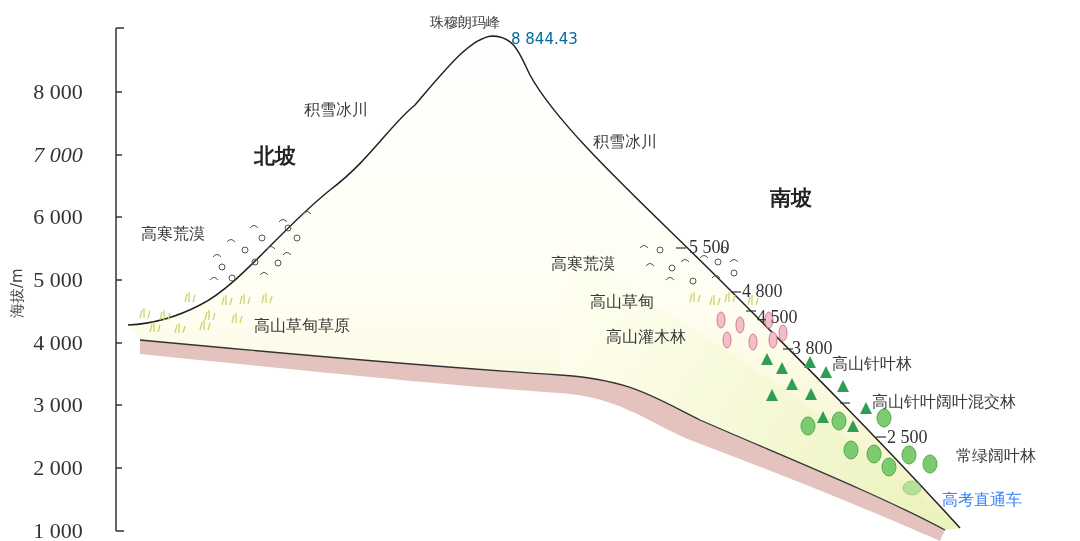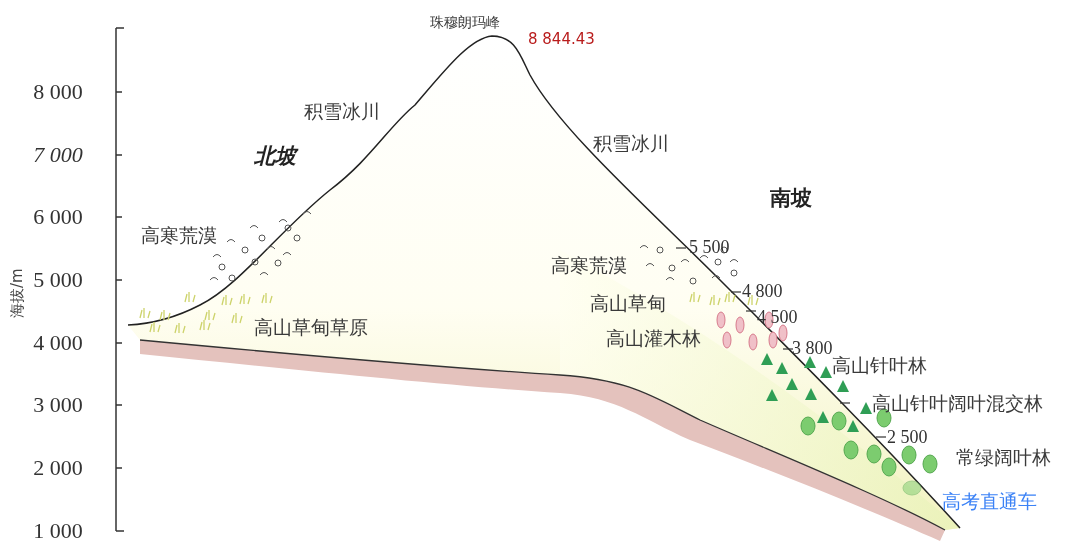--- a/index.html
+++ b/index.html
@@ -1,20 +1,20 @@
 <!DOCTYPE html>
 <html><head>
 <meta charset="utf-8">
 <style>
   html, body { margin:0; padding:0; background:#ffffff; }
   body { width:1080px; height:541px; position:relative; overflow:hidden; font-family:"DejaVu Sans", sans-serif; }
   svg { position:absolute; left:0; top:0; }
   .lbl { position:absolute; color:#3a3a3a; white-space:nowrap; line-height:1; }
   .tick { position:absolute; font-family:"Liberation Serif", "DejaVu Serif", serif; font-size:22px; color:#333; text-align:center; width:100px; line-height:1; }
-  .cn { font-size:19px; }
+  .cn { font-size:16px; }
   .big { font-size:21px; font-weight:bold; color:#222; }
   .elev { font-family:"Liberation Serif", "DejaVu Serif", serif; font-size:18px; color:#333;text-align:center; }
   .ylabel { position:absolute; left:8px; top:250px; transform:rotate(-90deg); transform-origin:left top; font-size:15px; color:#444; white-space:nowrap; }
 </style>
 </head>
 <body>
 
 <svg width="1080" height="541" viewBox="0 0 1080 541">
   <defs>
     <linearGradient id="bodyFill" x1="0" y1="0" x2="0" y2="1">
@@ -143,23 +143,23 @@
 <div class="tick" style="left:8px; top:206px;">6 000</div>
 <div class="tick" style="left:8px; top:269px;">5 000</div>
 <div class="tick" style="left:8px; top:332px;">4 000</div>
 <div class="tick" style="left:8px; top:394px;">3 000</div>
 <div class="tick" style="left:8px; top:457px;">2 000</div>
 <div class="tick" style="left:8px; top:520px;">1 000</div>
 
 <div class="ylabel" style="top:318px;">海拔/m</div>
 
 <div class="lbl cn" style="left:430px; top:15px; font-size:14px;">珠穆朗玛峰</div>
-<div class="lbl" style="left:528px; top:32px; font-size:15px; color:#b91c1c;">8 844.43</div>
+<div class="lbl" style="left:511px; top:32px; font-size:15px; color:#0369a1;">8 844.43</div>
 
-<div class="lbl big" style="left:254px; top:146px;font-style:italic;">北坡</div>
+<div class="lbl big" style="left:254px; top:146px;">北坡</div>
 <div class="lbl cn" style="left:304px; top:102px;">积雪冰川</div>
 <div class="lbl cn" style="left:141px; top:226px;">高寒荒漠</div>
 <div class="lbl cn" style="left:254px; top:318px;">高山草甸草原</div>
 
 <div class="lbl big" style="left:770px; top:188px;">南坡</div>
 <div class="lbl cn" style="left:593px; top:134px;">积雪冰川</div>
 <div class="lbl cn" style="left:551px; top:256px;">高寒荒漠</div>
 <div class="lbl cn" style="left:590px; top:294px;">高山草甸</div>
 <div class="lbl cn" style="left:606px; top:329px;">高山灌木林</div>
 <div class="lbl cn" style="left:832px; top:356px;">高山针叶林</div>

